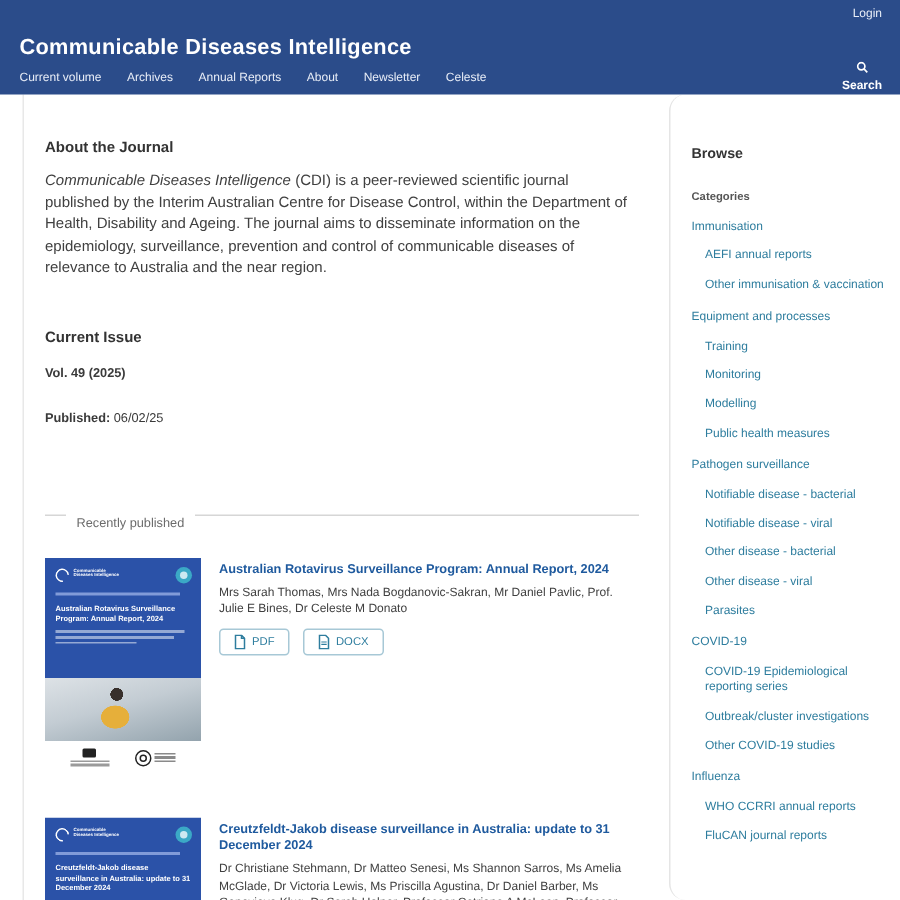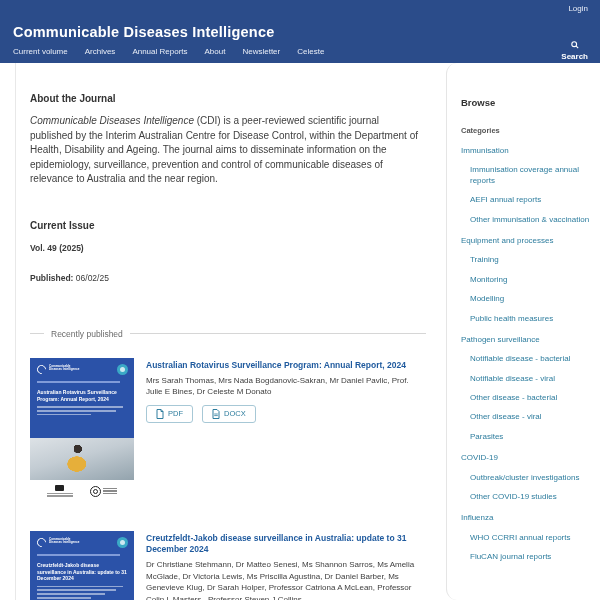--- a/index.html
+++ b/index.html
@@ -21,21 +21,21 @@
 
   
   h2.sec { font-size:10px; font-weight:bold; color:#333; }
   .about-text { margin-top:10px; font-size:10px; line-height:1.45; color:#404040; width:392px; }
   .about-text .jname { font-style:italic; }
   .current-issue { margin-top:33px; }
   .vol { margin-top:12px; font-size:8.5px; font-weight:bold; color:#3a3a3a; }
   .published { margin-top:20px; font-size:8.5px; color:#3a3a3a; }
   .published b { font-weight:bold; }
 
-  .legend-row { margin-top:46px; display:flex; align-items:center; }
+  .legend-row { margin-top:60px; display:flex; align-items:flex-start; }
   .legend-row .line-s { width:14px; height:1px; background:#d6d6d6; }
   .legend-row .label { margin:0 7px; font-size:8.5px; color:#6b6b6b; white-space:nowrap; }
   .legend-row .line-l { flex:1; height:1px; background:#d6d6d6; }
 
   .article { display:flex; gap:12px; margin-top:19px; }
   .article + .article { margin-top:28px; }
   .art-info { width:288px; padding-top:2px; }
   .art-title { font-size:8.5px; font-weight:bold; color:#1f5a9e; line-height:1.35; cursor:pointer; }
   .art-authors { margin-top:4px; font-size:8px; line-height:1.42; color:#404040; }
   .btn-row { margin-top:7px; display:flex; gap:9px; }
@@ -240,38 +240,38 @@
       </div>
     </div>
 
   </div>
 
   <div class="sidebar">
     <div class="browse-h">Browse</div>
     <div class="cat-h">Categories</div>
 
     <div class="cat">Immunisation</div>
-    <div class="cat-child">Immunisation coverage annual reports</div>
     <div class="cat-child">AEFI annual reports</div>
     <div class="cat-child">Other immunisation &amp; vaccination</div>
 
     <div class="cat">Equipment and processes</div>
     <div class="cat-child">Training</div>
     <div class="cat-child">Monitoring</div>
     <div class="cat-child">Modelling</div>
     <div class="cat-child">Public health measures</div>
 
     <div class="cat">Pathogen surveillance</div>
     <div class="cat-child">Notifiable disease - bacterial</div>
     <div class="cat-child">Notifiable disease - viral</div>
     <div class="cat-child">Other disease - bacterial</div>
     <div class="cat-child">Other disease - viral</div>
     <div class="cat-child">Parasites</div>
 
     <div class="cat">COVID-19</div>
+    <div class="cat-child">COVID-19 Epidemiological reporting series</div>
     <div class="cat-child">Outbreak/cluster investigations</div>
     <div class="cat-child">Other COVID-19 studies</div>
 
     <div class="cat">Influenza</div>
     <div class="cat-child">WHO CCRRI annual reports</div>
     <div class="cat-child">FluCAN journal reports</div>
 
   </div>
 
 </div>

